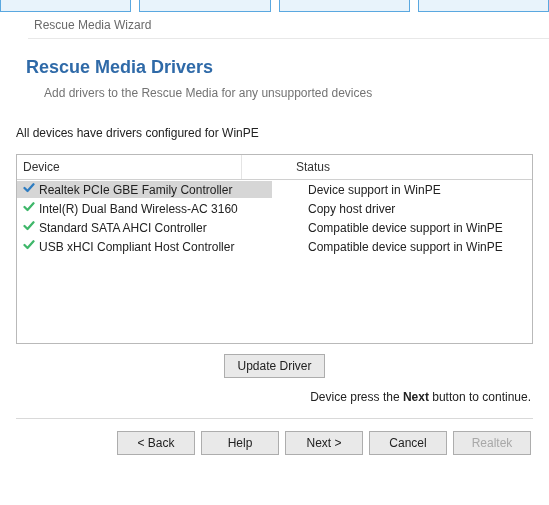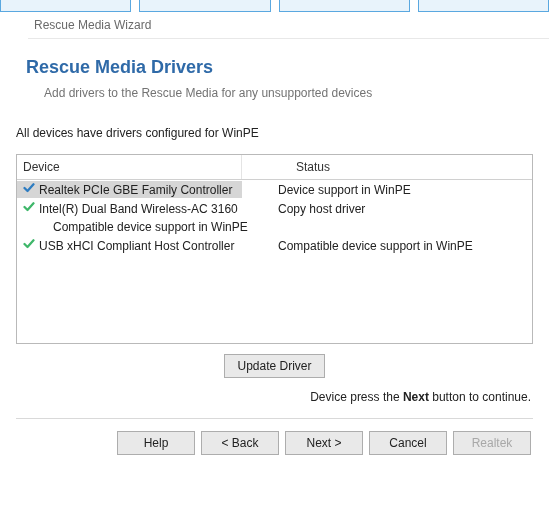--- a/index.html
+++ b/index.html
@@ -79,21 +79,21 @@
     }
     .dt-row .cell {
       padding: 1px 6px;
       display: flex;
       align-items: center;
       gap: 4px;
       color: #222;
       white-space: nowrap;
       overflow: hidden;
     }
-    .dt-row .cell.col-device { width: 225px; text-align: center; }
+    .dt-row .cell.col-device { width: 255px; text-align: center; }
     .dt-row .cell.col-status { flex: 1; padding-left: 36px; }
     .dt-row.selected .cell.col-device {
       background: #d6d6d6;
     }
     .check-icon {
       width: 12px;
       height: 12px;
       flex-shrink: 0;
     }
     .action-row {
@@ -175,20 +175,26 @@
             <span><svg class="check-icon" viewBox="0 0 16 16">
                 <path d="M2 8 L6 12 L14 3" fill="none" stroke="#3fb76a" stroke-width="3" stroke-linecap="round" stroke-linejoin="round"></path>
               </svg></span>
             <span>Intel(R) Dual Band Wireless-AC 3160</span>
           </div>
           <div class="cell col-status">
             <span>Copy host driver</span>
           </div>
         </div>
         <div class="dt-row">
+          <div class="cell col-device">
+            <span><svg class="check-icon" viewBox="0 0 16 16">
+                <path d="M2 8 L6 12 L14 3" fill="none" stroke="#3fb76a" stroke-width="3" stroke-linecap="round" stroke-linejoin="round"></path>
+              </svg></span>
+            <span>Standard SATA AHCI Controller</span>
+          </div>
           <div class="cell col-status">
             <span>Compatible device support in WinPE</span>
           </div>
         </div>
         <div class="dt-row">
           <div class="cell col-device">
             <span><svg class="check-icon" viewBox="0 0 16 16">
                 <path d="M2 8 L6 12 L14 3" fill="none" stroke="#3fb76a" stroke-width="3" stroke-linecap="round" stroke-linejoin="round"></path>
               </svg></span>
             <span>USB xHCI Compliant Host Controller</span>
@@ -204,19 +210,19 @@
     <button class="win-btn">Update Driver</button>
   </div>
 
   <div class="hint">
     <span>Device press the </span><b>Next</b><span>  button to continue.</span>
   </div>
 
   <div class="divider"></div>
 
   <div class="button-row">
+    <button class="win-btn">&lt; Back</button>
     <button class="win-btn">Help</button>
-    <button class="win-btn">&lt; Back</button>
     <button class="win-btn">Next &gt;</button>
     <button class="win-btn">Cancel</button>
     <button class="win-btn" disabled="">Realtek</button>
   </div>
 </div>
 
 </body></html>

